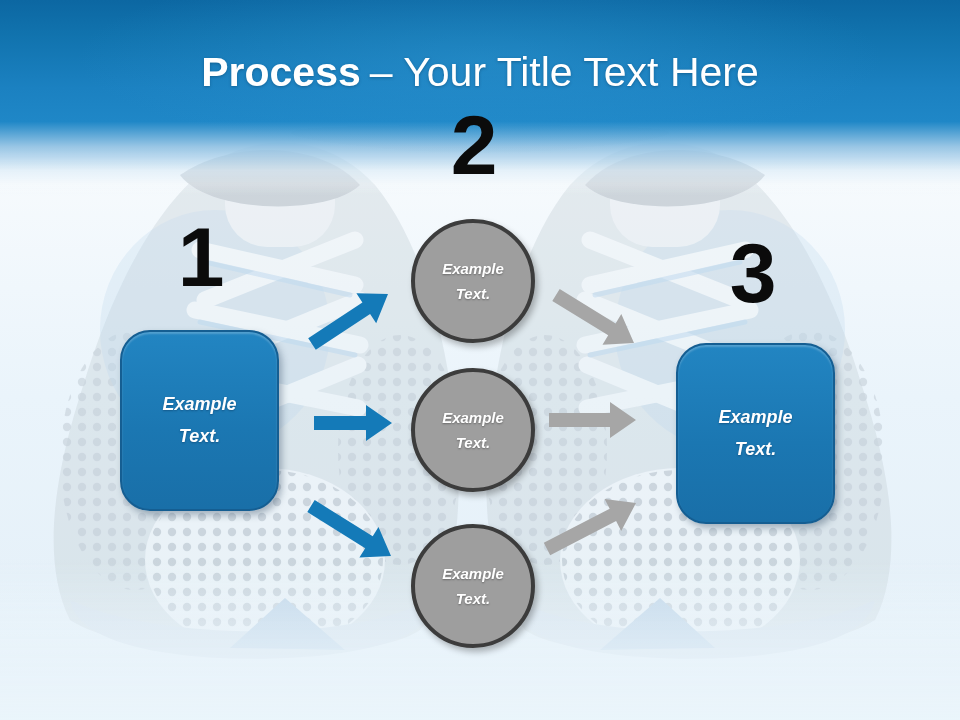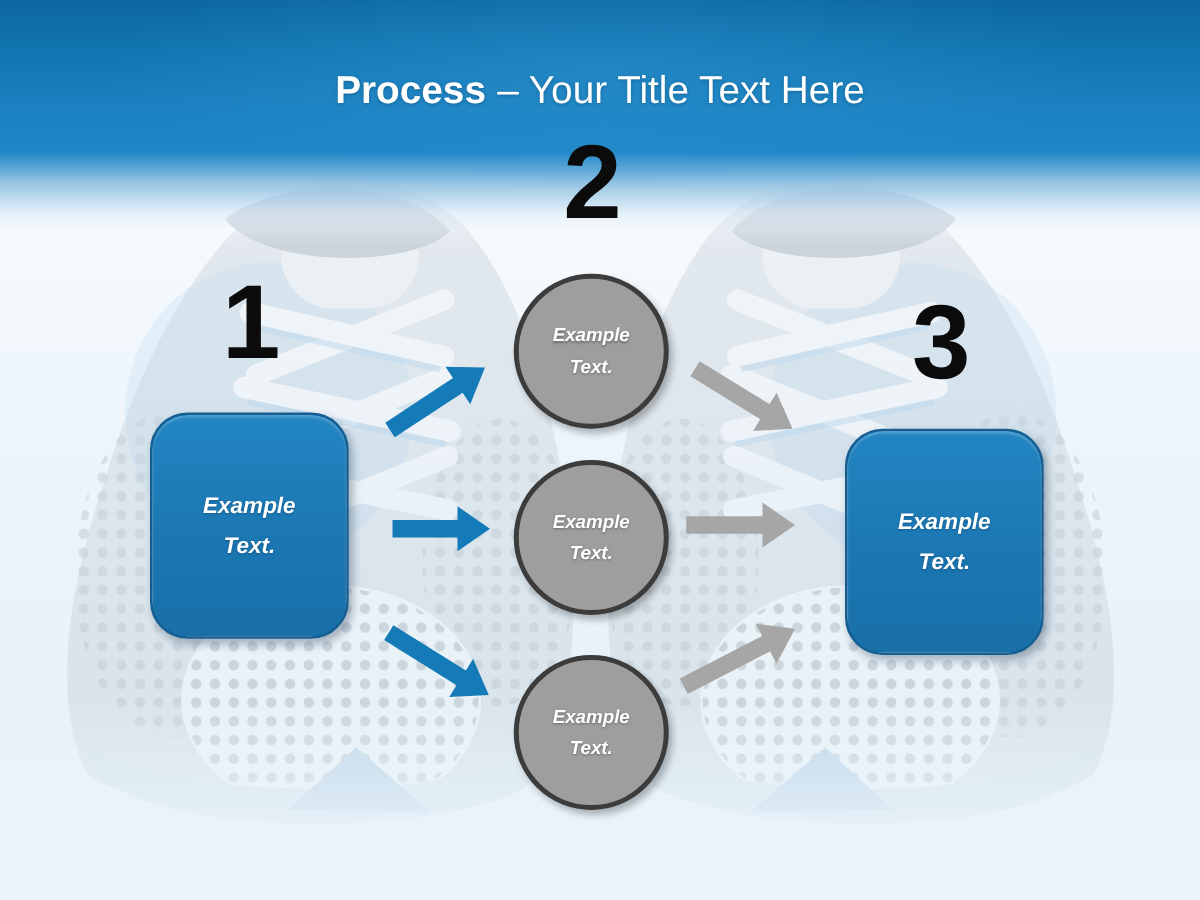--- a/index.html
+++ b/index.html
@@ -16,21 +16,21 @@
     position:absolute; left:0; top:0; width:960px; height:196px;
     background:
       radial-gradient(ellipse 60% 70% at 50% 30%, rgba(48,152,212,0.45), rgba(48,152,212,0) 70%),
       linear-gradient(180deg,
         #0c67a2 0%, #1173ae 18%, #1b81c1 45%, #1f87c7 62%,
         rgba(143,192,226,0.9) 75%, rgba(214,233,246,0.55) 87%,
         rgba(243,249,253,0.25) 94%, rgba(243,249,253,0) 100%);
   }
   .title {
     position:absolute; left:0; top:52px; width:960px;
-    text-align:center; color:#ffffff; font-size:31px; line-height:40px;
+    text-align:center; color:#ffffff; font-size:41px; line-height:40px;
     text-shadow:0 1px 3px rgba(0,40,70,0.35);
     white-space:nowrap;
   }
   .title .t-bold { font-weight:700; }
   .title .t-rest { font-weight:400; margin-left:9px; }
 
   .step-num {
     position:absolute; width:120px; text-align:center;
     font-size:84px; line-height:1.12; font-weight:900; color:#0b0b0b;
     letter-spacing:-2px;

